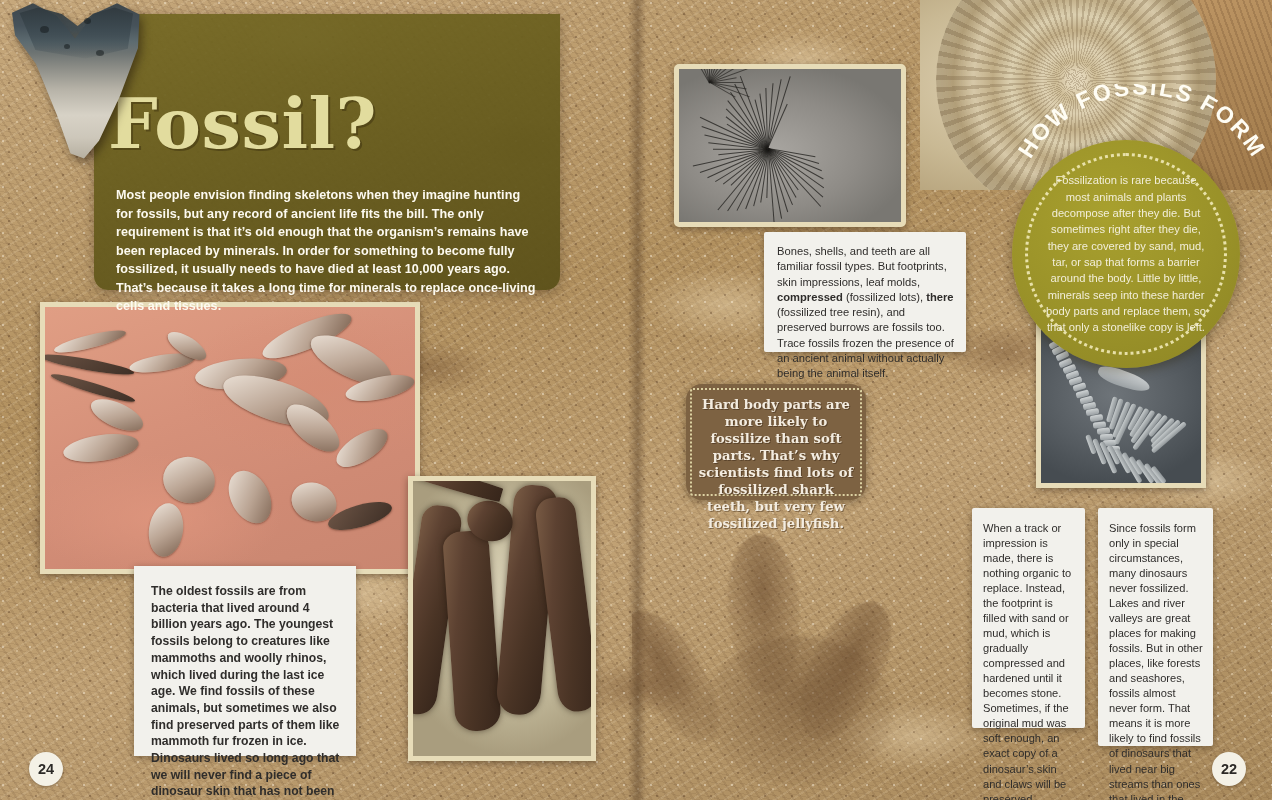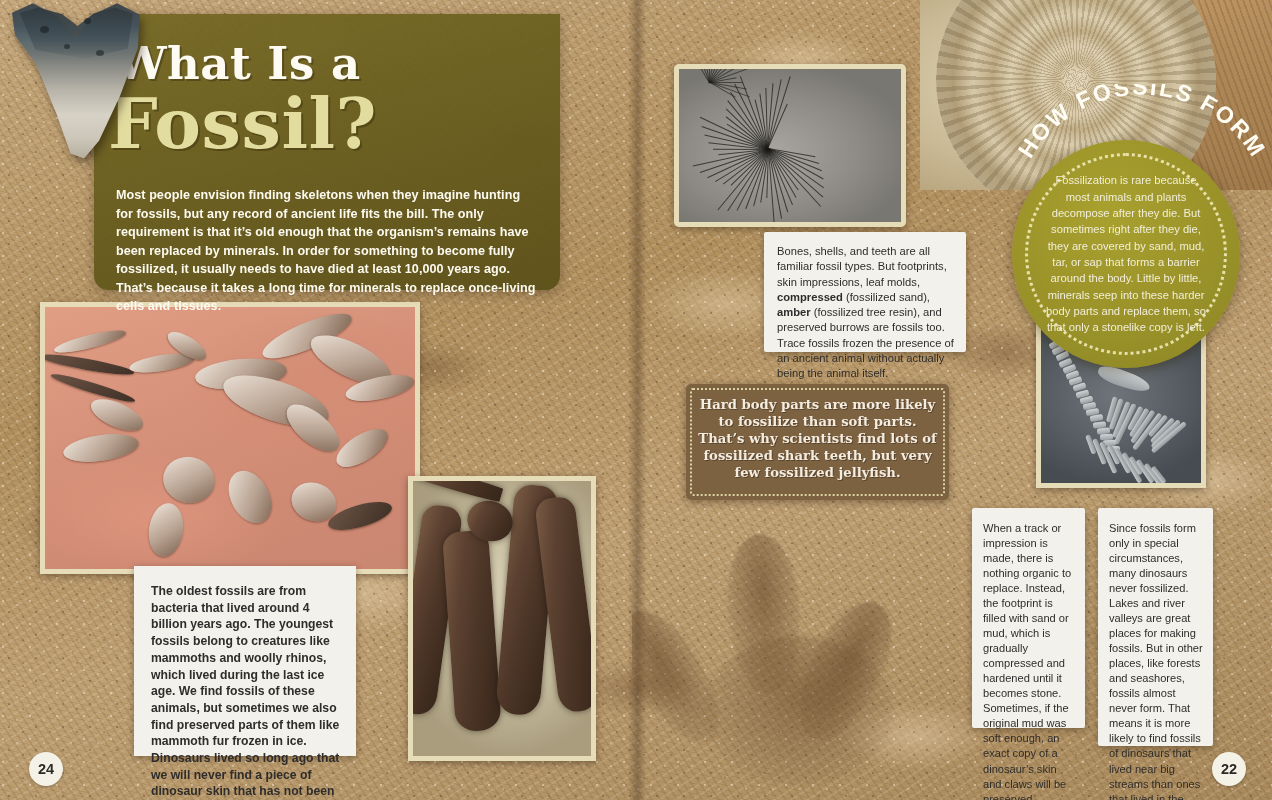--- a/index.html
+++ b/index.html
@@ -217,23 +217,23 @@
   }
   #caption-since {
     left: 1098px; top: 508px; width: 115px; height: 238px;
     padding: 13px 9px 0 11px;
     font-size: 11.1px; line-height: 1.355;
     border-radius: 2px;
   }
 
   
   #callout-hardbody {
-    position: absolute; left: 686px; top: 384px; width: 263px; height: 116px;
+    position: absolute; left: 686px; top: 384px; width: 180px; height: 116px;
     background: #7d6242;
-    border-radius: 5px;
+    border-radius: 16px;
     box-shadow: 0 2px 8px rgba(36,22,8,.40);
   }
   #callout-hardbody::before {
     content: ""; position: absolute; inset: 4px;
     border: 2px dotted #e8dfae;
     border-radius: 3px;
     opacity: .9;
   }
   #callout-text {
     position: relative; z-index: 2;
@@ -323,21 +323,20 @@
     <div class="exc-bg"></div>
     <div class="longbone" style="left:-4px; top:24px; width:40px; height:210px; transform:rotate(8deg);"></div>
     <div class="longbone" style="left:36px; top:50px; width:46px; height:200px; transform:rotate(-4deg);"></div>
     <div class="longbone" style="left:92px; top:4px;  width:44px; height:230px; transform:rotate(5deg);"></div>
     <div class="longbone" style="left:134px;top:16px; width:40px; height:215px; transform:rotate(-7deg);"></div>
     <div class="longbone" style="left:54px; top:20px; width:46px; height:40px; transform:rotate(18deg); border-radius:50%;"></div>
     <div class="longbone" style="left:0px;  top:-6px; width:90px; height:16px; transform:rotate(16deg);"></div>
   </div>
 
   <div id="title-panel">
-    <div class="title-line" id="title-1">What Is a</div>
     <div class="title-line" id="title-2">Fossil?</div>
     <div id="intro-text">Most people envision finding skeletons when they imagine hunting for fossils, but any record of ancient life fits the bill. The only requirement is that it’s old enough that the organism’s remains have been replaced by minerals. In order for something to become fully fossilized, it usually needs to have died at least 10,000 years ago. That’s because it takes a long time for minerals to replace once-living cells and tissues.</div>
   </div>
 
   <div id="tooth-photo">
     <div class="tooth-shape"></div>
     <div class="tooth-root"></div>
     <div class="tooth-spot" style="left:40px; top:26px; width:9px; height:7px;"></div>
     <div class="tooth-spot" style="left:84px; top:18px; width:7px; height:6px;"></div>
     <div class="tooth-spot" style="left:64px; top:44px; width:6px; height:5px;"></div>
@@ -416,21 +415,21 @@
         <div class="ray2" style="height:40px;transform:rotate(250deg);left:14%;top:9%"></div>
         <div class="ray2" style="height:27px;transform:rotate(260deg);left:14%;top:9%"></div>
         <div class="ray2" style="height:32px;transform:rotate(270deg);left:14%;top:9%"></div>
         <div class="ray2" style="height:37px;transform:rotate(280deg);left:14%;top:9%"></div>
         <div class="ray2" style="height:42px;transform:rotate(290deg);left:14%;top:9%"></div>
         <div class="ray2" style="height:29px;transform:rotate(300deg);left:14%;top:9%"></div>
       </div>
   </div>
 
   <div class="caption" id="caption-bones">
-    <span>Bones, shells, and teeth are all familiar fossil types. But footprints, skin impressions, leaf molds, </span><b>compressed</b><span> (fossilized sand), </span><b>amber</b><span> (fossilized tree resin), and preserved burrows are fossils too. Trace fossils frozen the presence of an ancient animal without actually being the animal itself.</span>
+    <span>Bones, shells, and teeth are all familiar fossil types. But footprints, skin impressions, leaf molds, </span><b>compressed</b><span> (fossilized lots), </span><b>there</b><span> (fossilized tree resin), and preserved burrows are fossils too. Trace fossils frozen the presence of an ancient animal without actually being the animal itself.</span>
   </div>
 
   <div class="photo framed" id="reptile-photo">
     <div class="rep-bg"></div>
     <div id="skeleton-parts">
         <div class="vert" style="left:8px;top:18px;width:13px;height:6px;transform:rotate(-28deg)"></div>
         <div class="vert" style="left:11.4px;top:24.2px;width:13px;height:6px;transform:rotate(-26.4deg)"></div>
         <div class="vert" style="left:14.8px;top:30.4px;width:13px;height:6px;transform:rotate(-24.8deg)"></div>
         <div class="vert" style="left:18.2px;top:36.6px;width:13px;height:6px;transform:rotate(-23.2deg)"></div>
         <div class="vert" style="left:21.6px;top:42.8px;width:13px;height:6px;transform:rotate(-21.6deg)"></div>

